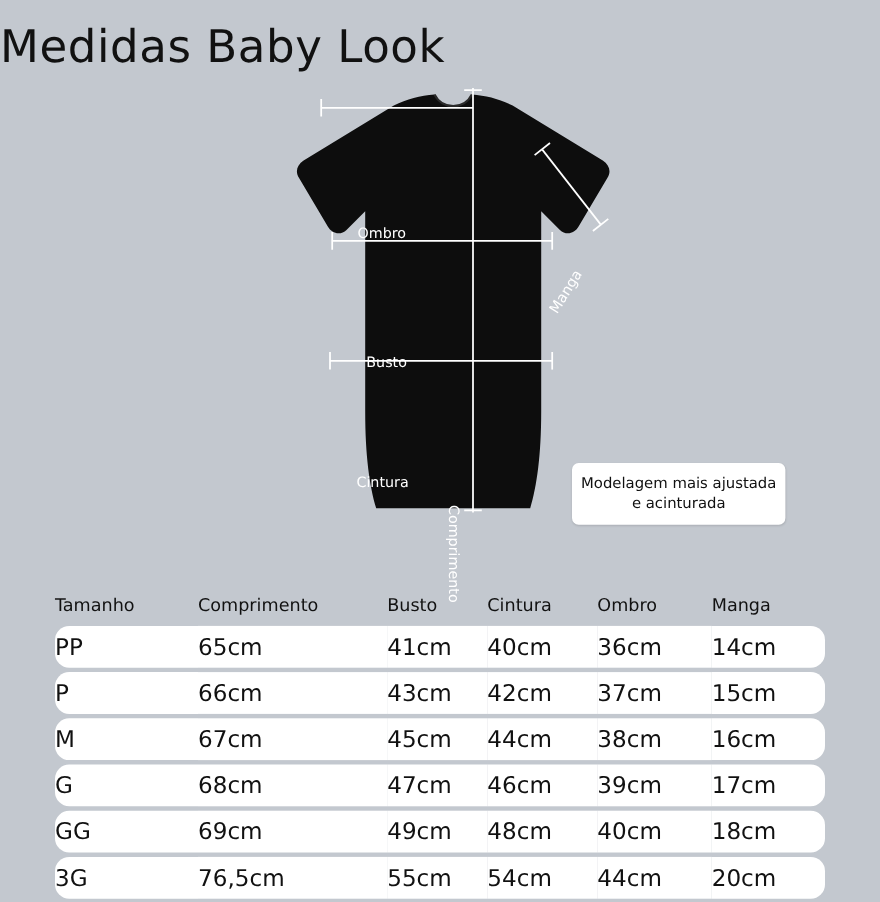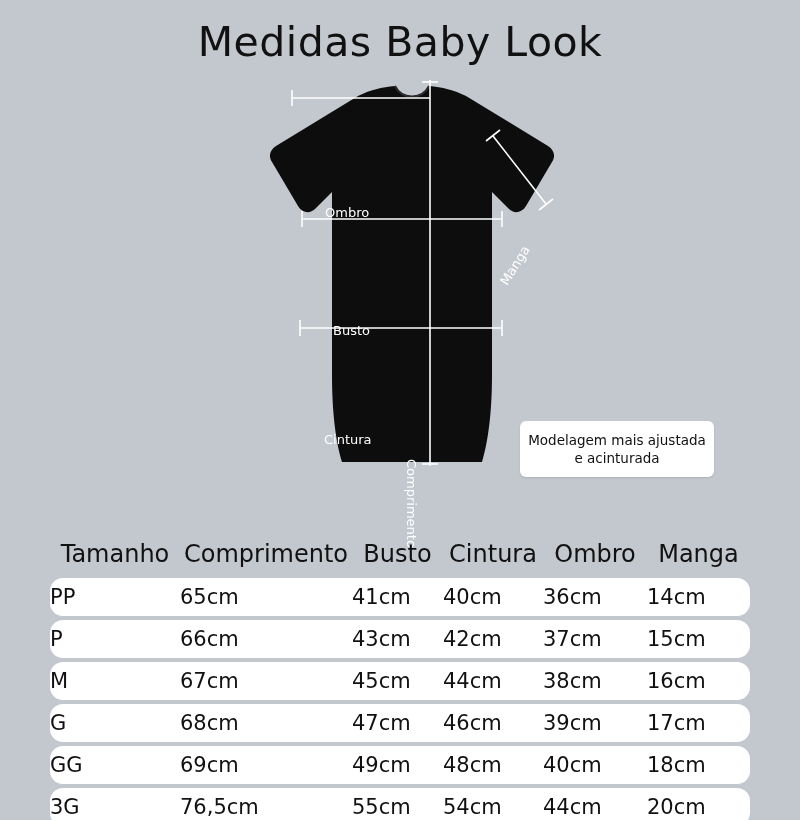--- a/index.html
+++ b/index.html
@@ -10,21 +10,21 @@
     width: 800px;
     height: 820px;
     background: #c3c8cf;
     font-family: "DejaVu Sans", sans-serif;
     overflow: hidden;
     position: relative;
   }
 
   
   .title {
-    text-align: center;
+    text-align: left;
     font-size: 41px;
     color: #111;
     letter-spacing: 0.5px;
     padding-top: 18px;
     font-weight: normal;
     margin: 0;
   }
 
   
   .illustration {
@@ -81,23 +81,23 @@
     width: 700px;
   }
   table {
     border-collapse: separate;
     border-spacing: 0 4px;
     width: 700px;
     table-layout: fixed;
   }
   thead th {
     font-weight: normal;
-    font-size: 24px;
-    color: #111;
-    text-align: center;
+    font-size: 16px;
+    color: #111;
+    text-align: left;
     padding: 0 0 6px 0;
     background: transparent;
   }
   tbody tr td {
     background: #ffffff;
     font-size: 21px;
     color: #111;
     padding: 5px 0 6px 0;
     height: 27px;
   }

